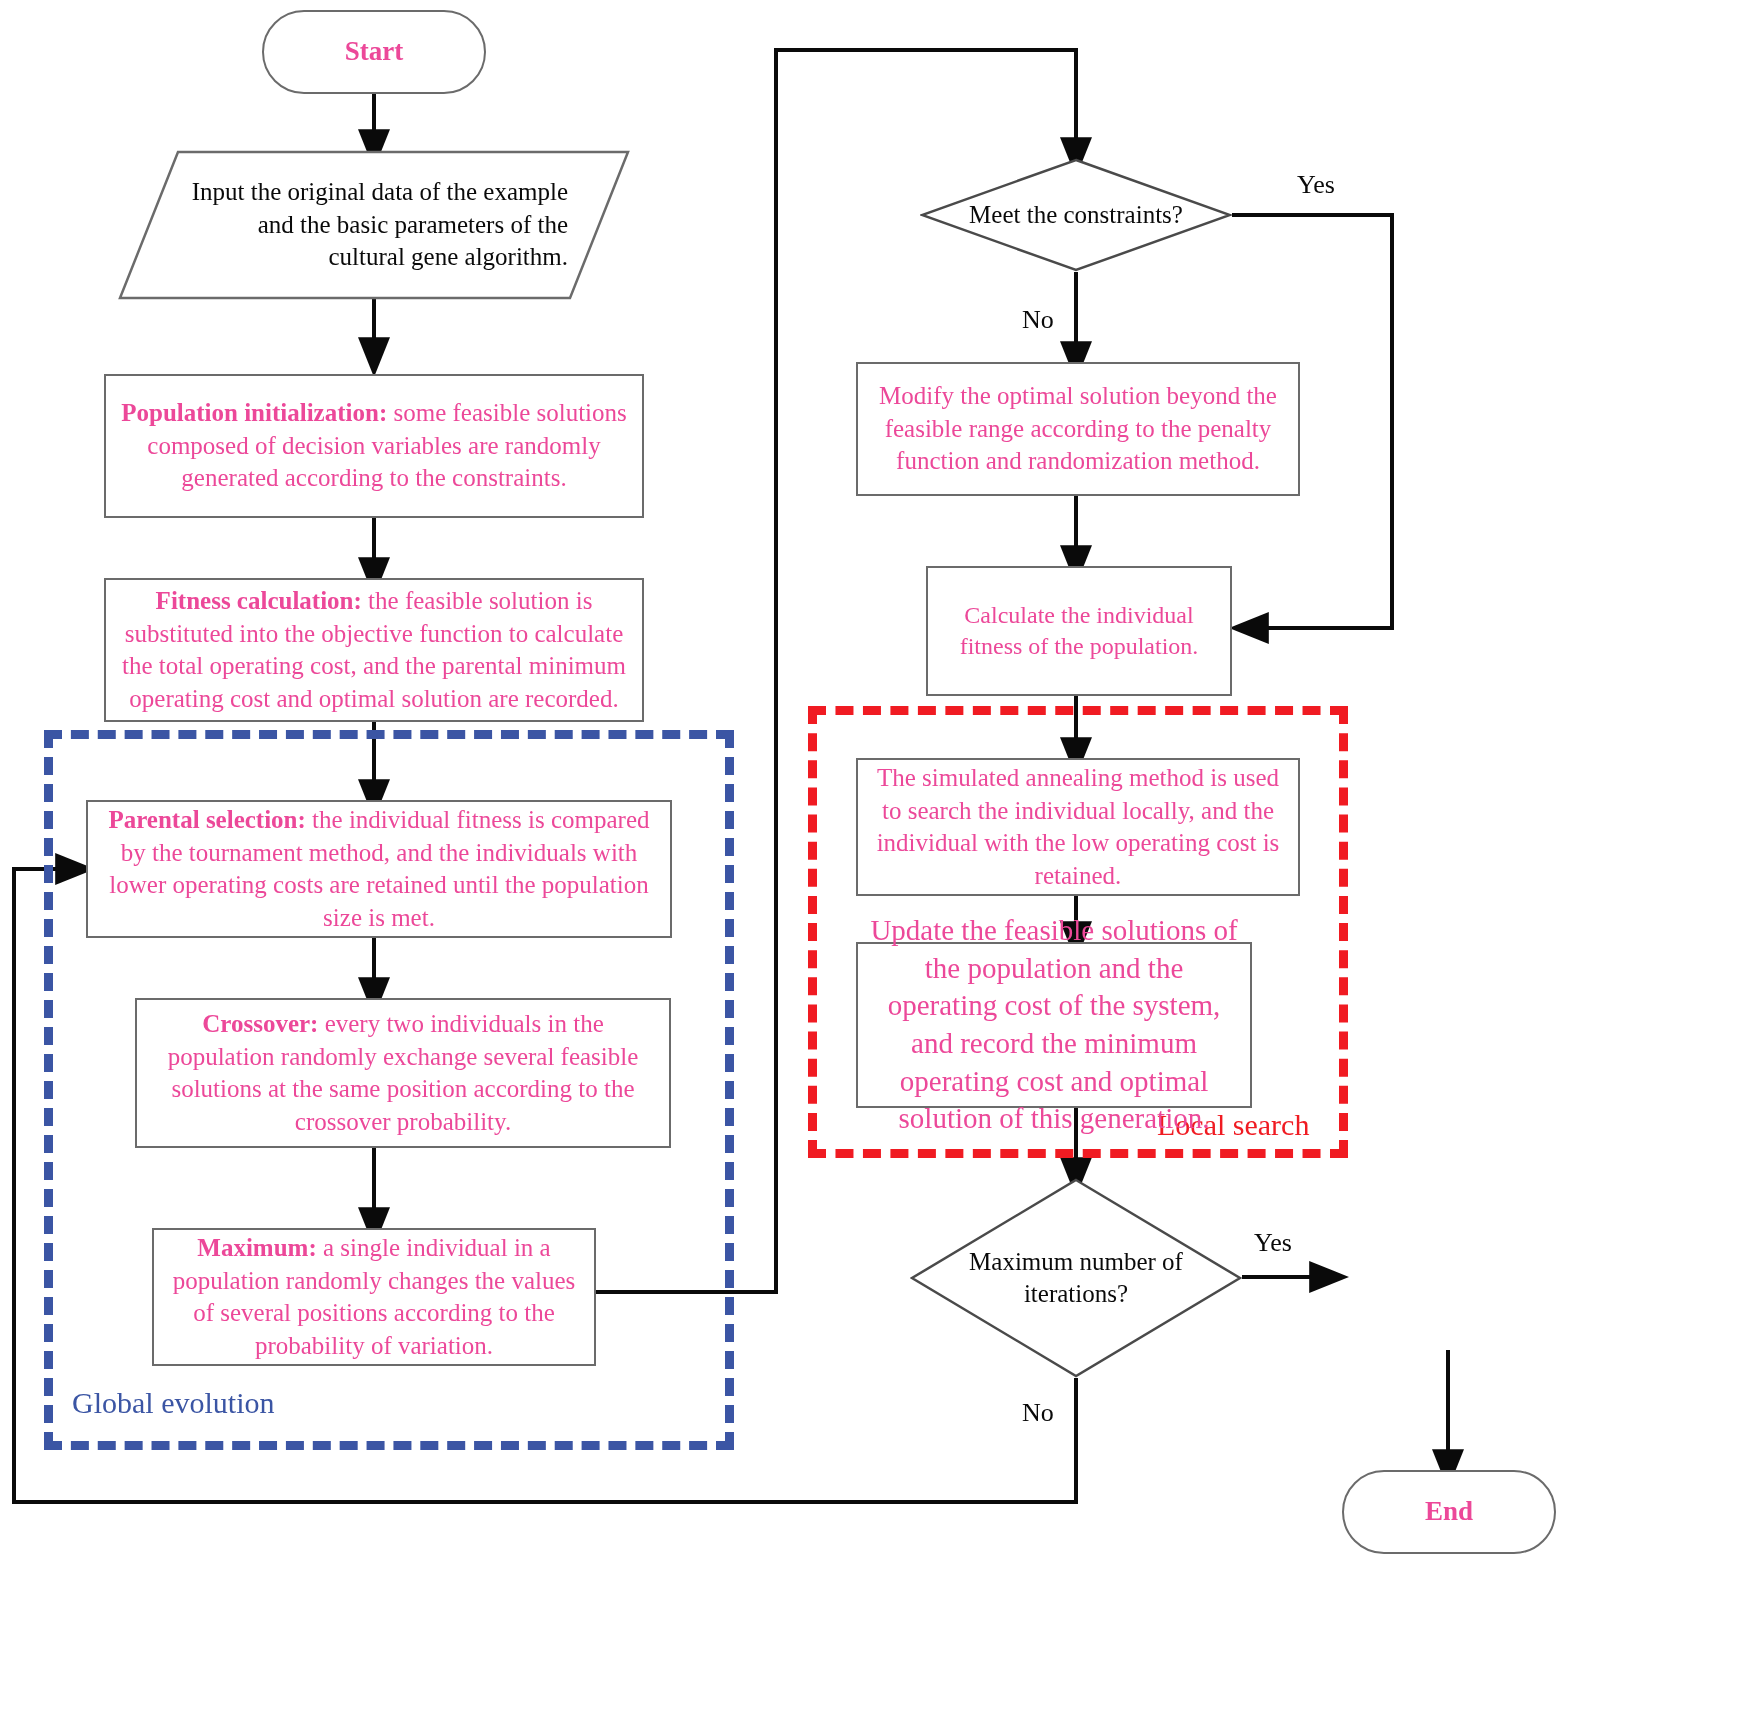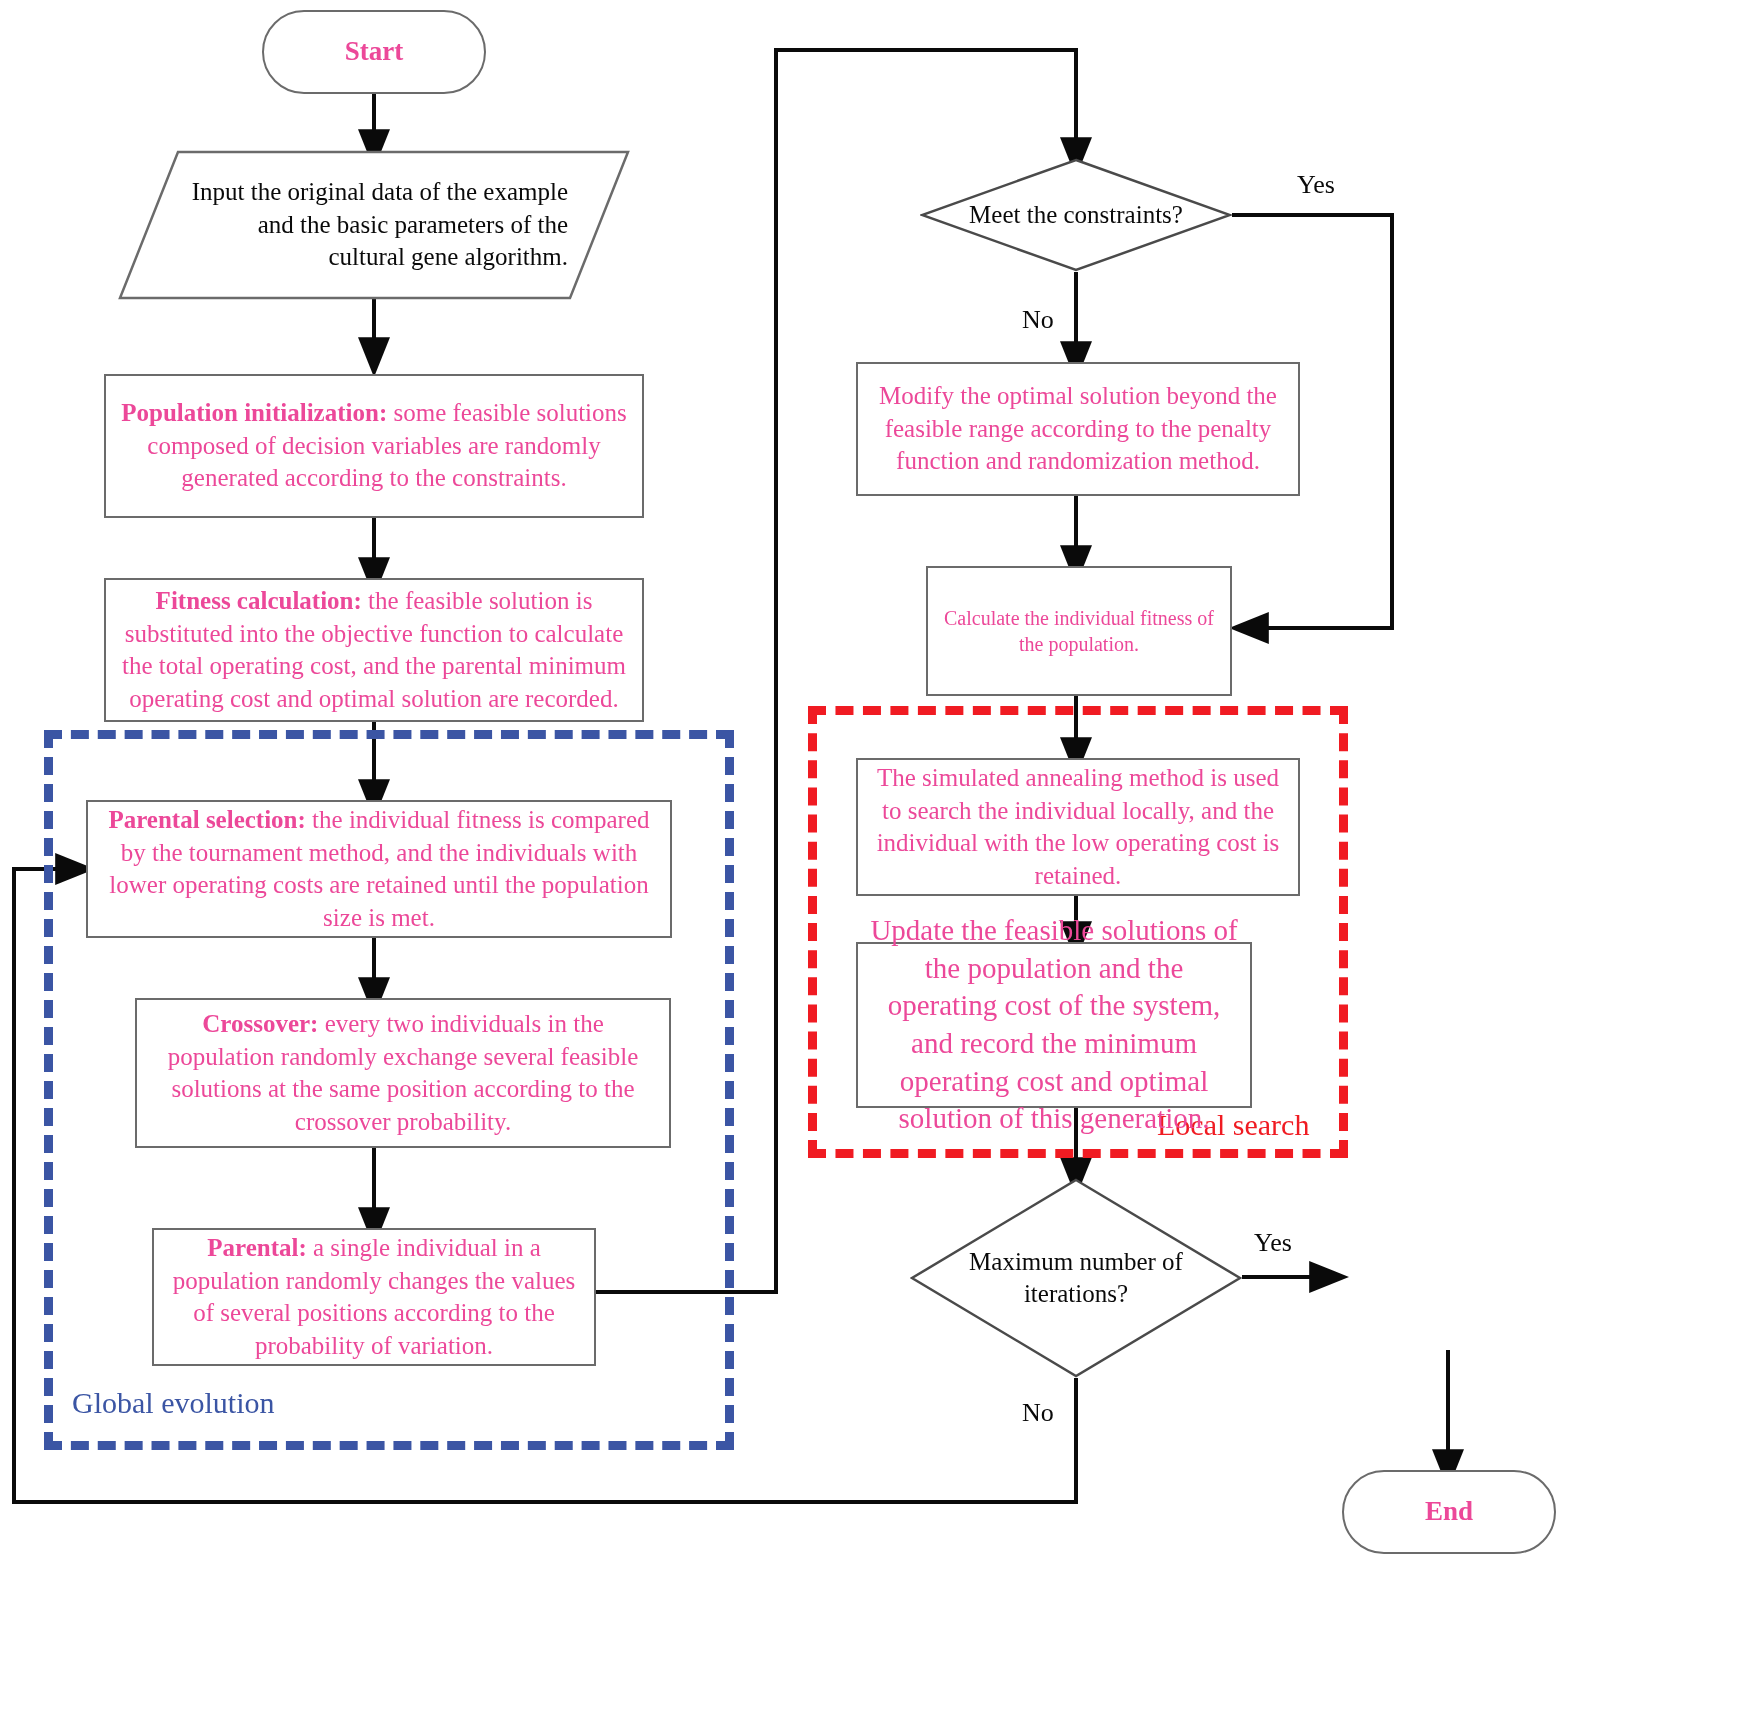--- a/index.html
+++ b/index.html
@@ -163,37 +163,37 @@
 
   <div class="node proc" style="left:86px; top:800px; width:586px; height:138px; font-size:25px;">
     <span class="txt"><b>Parental selection:</b><span> the individual fitness is compared by the tournament method, and the individuals with lower operating costs are retained until the population size is met.</span></span>
   </div>
 
   <div class="node proc" style="left:135px; top:998px; width:536px; height:150px; font-size:25px;">
     <span class="txt"><b>Crossover:</b><span> every two individuals in the population randomly exchange several feasible solutions at the same position according to the crossover probability.</span></span>
   </div>
 
   <div class="node proc" style="left:152px; top:1228px; width:444px; height:138px; font-size:25px;">
-    <span class="txt"><b>Parental:</b><span> a single individual in a population randomly changes the values of several positions according to the probability of variation.</span></span>
+    <span class="txt"><b>Maximum:</b><span> a single individual in a population randomly changes the values of several positions according to the probability of variation.</span></span>
   </div>
 
   <div class="diamond" style="left:920px; top:158px; width:312px; height:114px;">
     <svg width="312" height="114" viewBox="0 0 312 114">
       <polygon points="156,2 310,57 156,112 2,57" fill="#ffffff" stroke="#4a4a4a" stroke-width="2.5"></polygon>
     </svg>
     <div class="dlbl" style="font-size:25px;">
       <span>Meet the constraints?</span>
     </div>
   </div>
 
   <div class="node proc" style="left:856px; top:362px; width:444px; height:134px; font-size:25px;">
     <span class="txt">Modify the optimal solution beyond the feasible range according to the penalty function and randomization method.</span>
   </div>
 
-  <div class="node proc" style="left:926px; top:566px; width:306px; height:130px; font-size:20px;">
+  <div class="node proc" style="left:926px; top:566px; width:306px; height:130px; font-size:24px;">
     <span class="txt">Calculate the individual fitness of the population.</span>
   </div>
 
   <div class="node proc" style="left:856px; top:758px; width:444px; height:138px; font-size:25px;">
     <span class="txt">The simulated annealing method is used to search the individual locally, and the individual with the low operating cost is retained.</span>
   </div>
 
   <div class="node proc" style="left:856px; top:942px; width:396px; height:166px; font-size:29px;">
     <span class="txt">Update the feasible solutions of the population and the operating cost of the system, and record the minimum operating cost and optimal solution of this generation.</span>
   </div>

